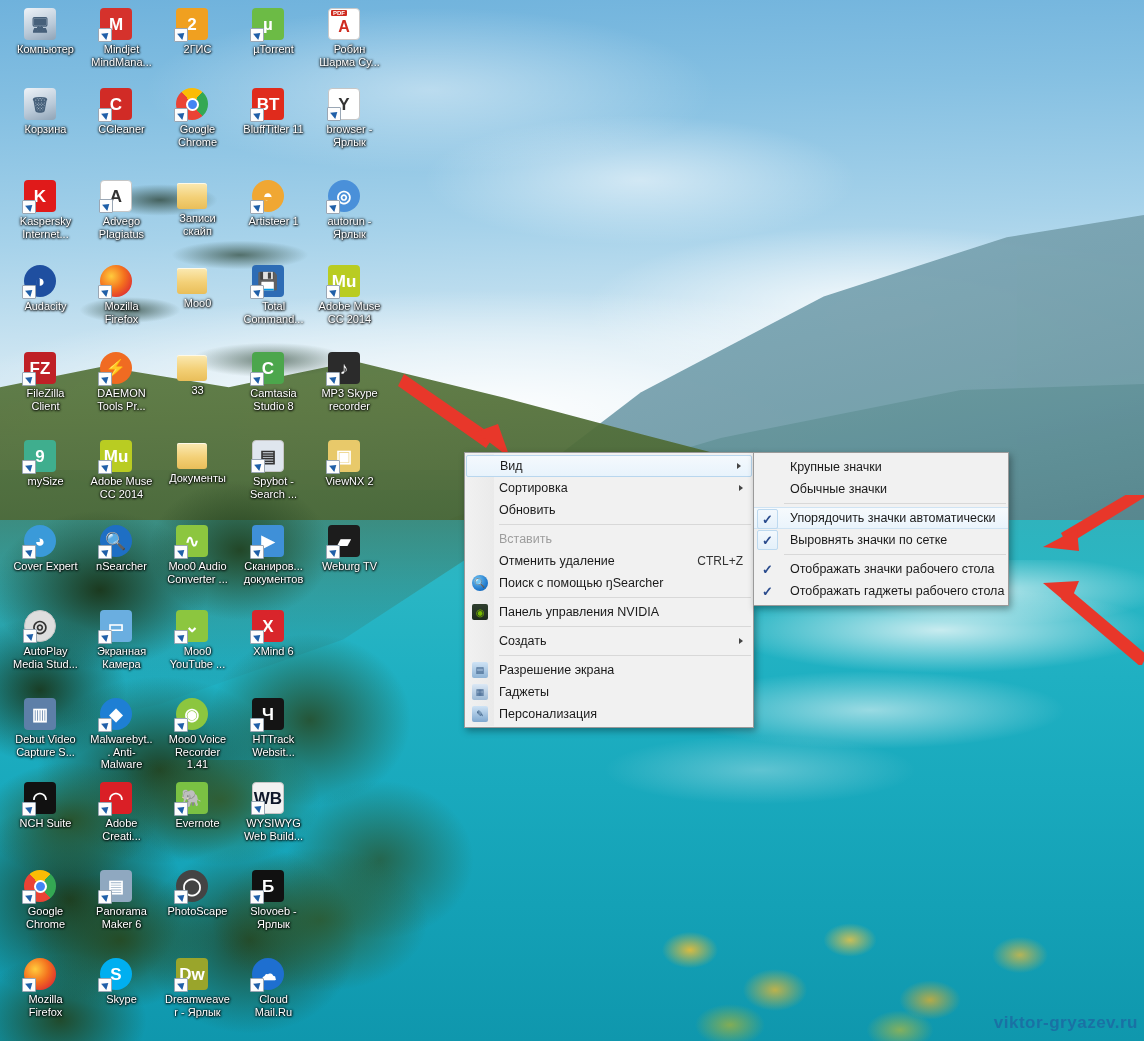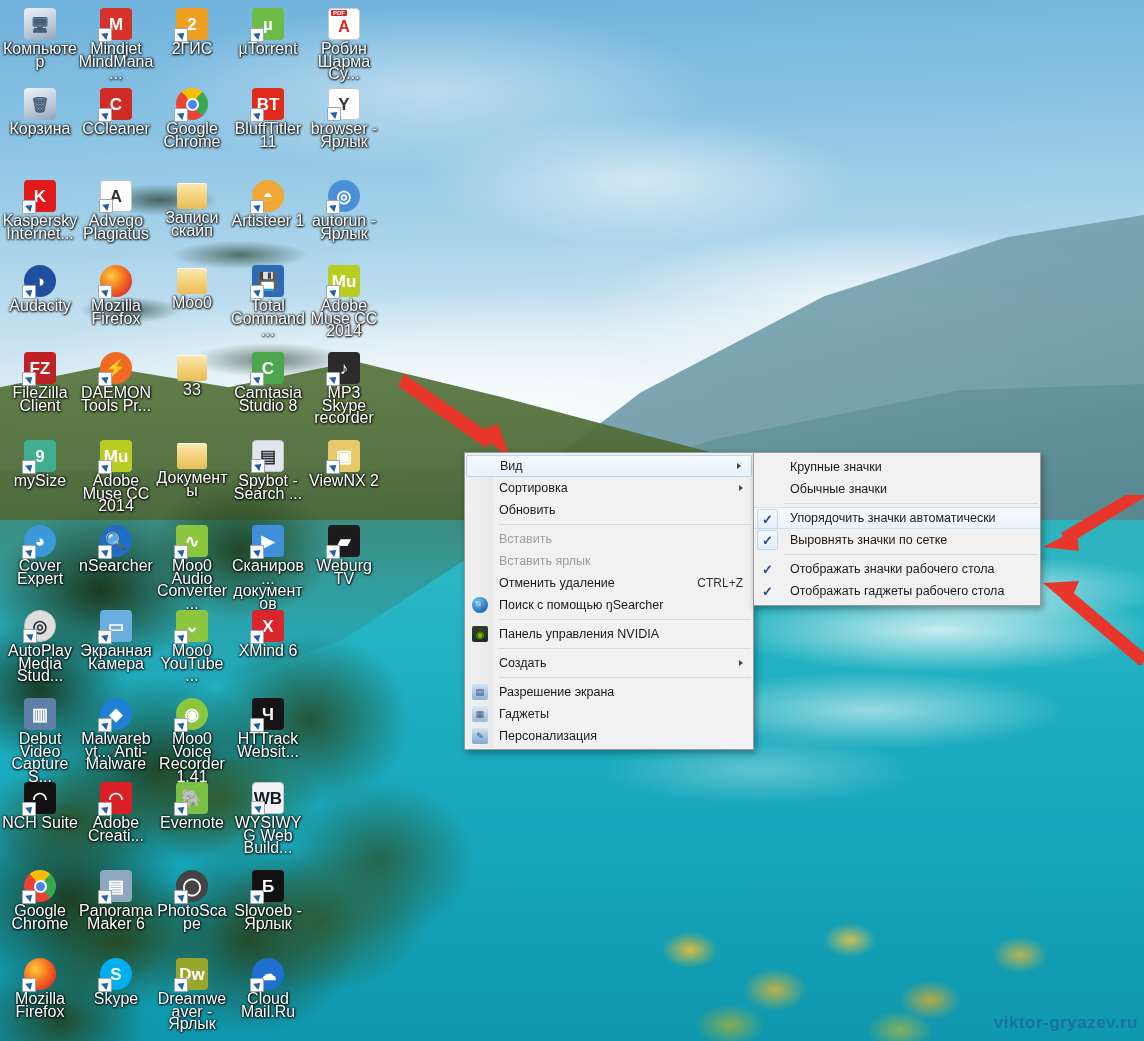--- a/index.html
+++ b/index.html
@@ -152,26 +152,27 @@
   .dicon .shortcut::after {
     content: "";
     width: 0; height: 0;
     border-left: 6px solid #1f5fa8;
     border-top: 4px solid transparent;
     border-bottom: 4px solid transparent;
     margin-left: 1px;
     transform: rotate(-40deg);
   }
   .dicon .lbl {
-    font-size: 16px;
+    font-size: 11px;
     line-height: 12.5px;
     color: #ffffff;
     text-shadow: 0 1px 2px rgba(0,0,0,.9), 1px 0 2px rgba(0,0,0,.8), 0 0 3px rgba(0,0,0,.85);
     word-wrap: break-word;
     font-family: "Liberation Sans", sans-serif;
+    margin-left: 11px;
   }
 
   
   .arrow { position: absolute; pointer-events: none; }
 
   
   #ctxmenu {
     position: absolute;
     left: 464px; top: 452px;
     width: 290px;
@@ -217,21 +218,21 @@
     border-radius: 2px;
     display: flex; align-items: center; justify-content: center;
     font-size: 9px; color: #fff;
   }
   .msep { height: 1px; background: #d8d8d8; margin: 3px 2px 3px 34px; }
 
   
   #submenu {
     position: absolute;
     left: 753px; top: 452px;
-    width: 288px;
+    width: 256px;
     background: #f1f1f1;
     border: 1px solid #9a9a9a;
     box-shadow: 2px 3px 7px rgba(0,0,0,.35);
     padding: 3px 0;
     font-size: 12.5px;
     color: #1a1a1a;
   }
   .smi {
     position: relative;
     height: 22px;
@@ -557,23 +558,20 @@
         <span class="mlbl">Сортировка</span>
         <span class="subarrow"></span>
       </div>
       <div class="mi">
         <span class="mlbl">Обновить</span>
       </div>
       <div class="msep"></div>
       <div class="mi disabled">
         <span class="mlbl">Вставить</span>
       </div>
-      <div class="mi disabled">
-        <span class="mlbl">Вставить ярлык</span>
-      </div>
       <div class="mi">
         <span class="mlbl">Отменить удаление</span>
         <span class="accel">CTRL+Z</span>
       </div>
       <div class="mi">
         <span class="micon" style="background: radial-gradient(circle at 35% 30%, rgb(111, 194, 242) 0%, rgb(26, 115, 200) 70%, rgb(13, 79, 151) 100%); border-radius: 50%; font-size: 9px;">🔍</span>
         <span class="mlbl">Поиск с помощью ŋSearcher</span>
       </div>
       <div class="msep"></div>
       <div class="mi">

